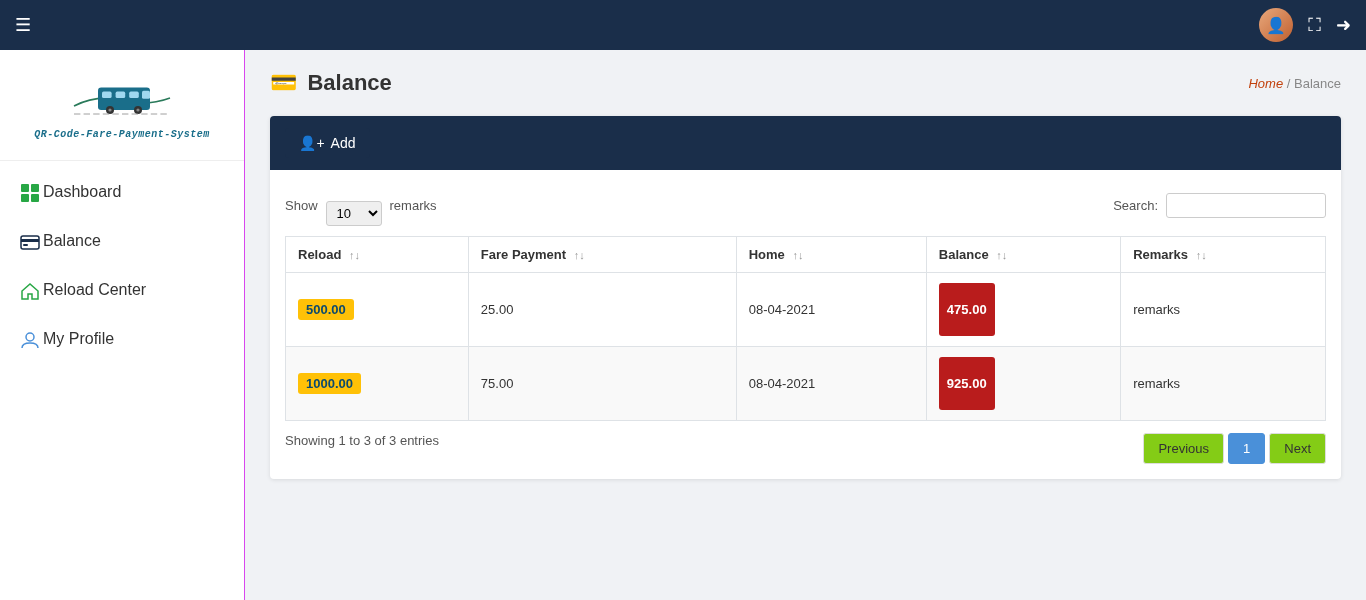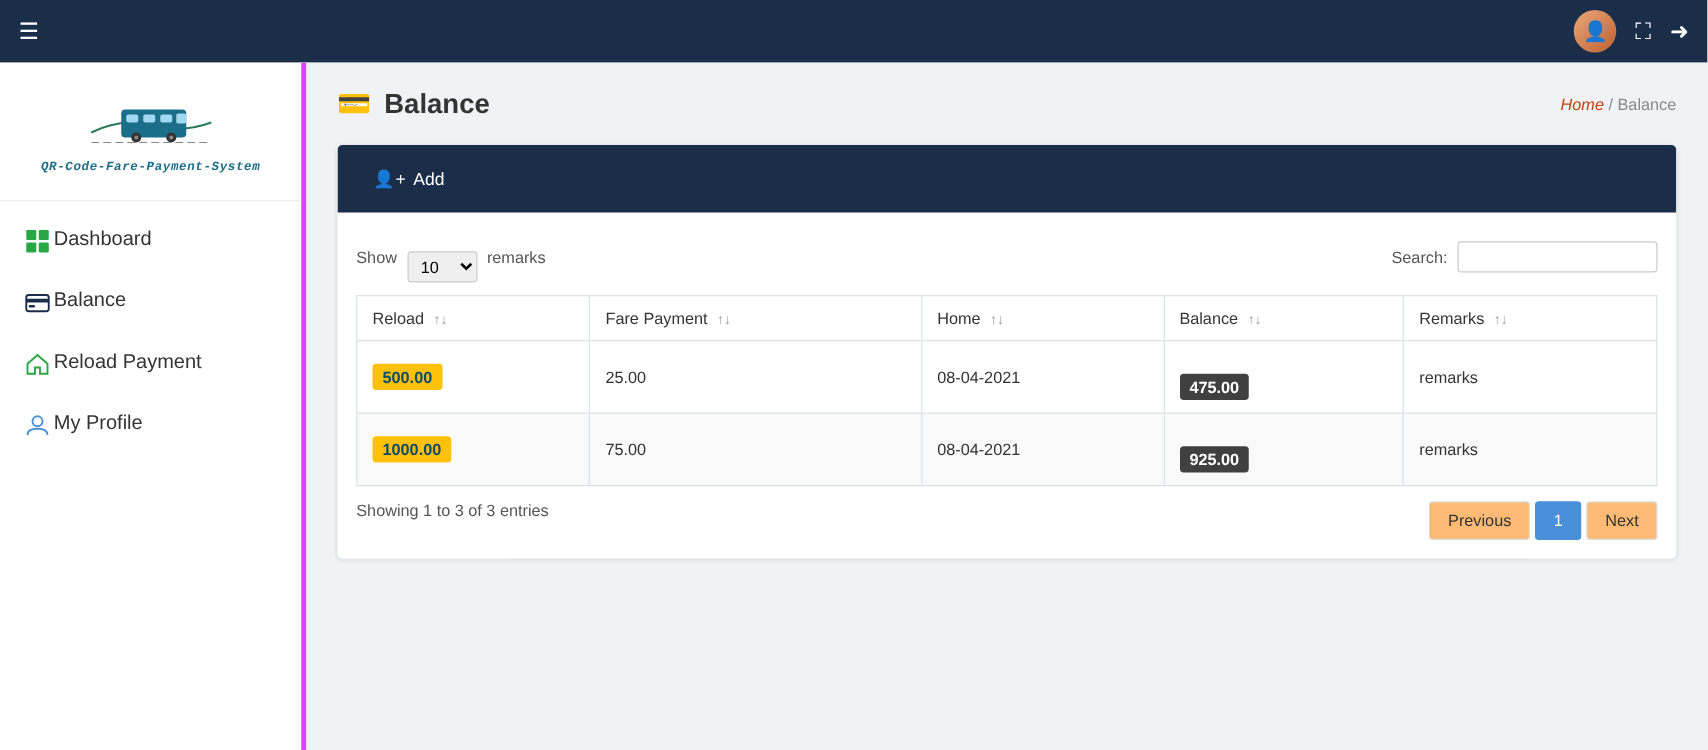--- a/index.html
+++ b/index.html
@@ -29,21 +29,21 @@
     
     .main-layout { display: flex; flex: 1; overflow: hidden; }
 
     
     .sidebar {
       width: 245px;
       background: white;
       flex-shrink: 0;
       display: flex;
       flex-direction: column;
-      border-right: 4px solid #d946ef;
+      border-right: 1px solid #d946ef;
     }
     .logo-area {
       padding: 20px 15px;
       display: flex;
       flex-direction: column;
       align-items: center;
       border-bottom: 1px solid #eee;
     }
     .logo-icon {
       width: 120px; height: 55px;
@@ -139,21 +139,21 @@
       font-size: 13px; width: 160px;
     }
 
     
     .data-table { width: 100%; border-collapse: collapse; font-size: 13px; }
     .data-table th {
       background: white;
       border: 1px solid #dee2e6;
       padding: 10px 12px;
       text-align: left;
-      font-weight: normal;
+      font-weight: bold;
       color: #333;
       user-select: none;
     }
     .data-table th .sort-icon { color: #999; font-size: 11px; margin-left: 4px; }
     .data-table td {
       border: 1px solid #dee2e6;
       padding: 10px 12px;
       color: #333;
       background: white;
     }
@@ -163,44 +163,43 @@
     .badge-yellow {
       background: #ffc107;
       color: #0c4a6e;
       padding: 3px 8px;
       border-radius: 3px;
       font-weight: bold;
       font-size: 13px;
       display: inline-block;
     }
     .badge-green {
-      background: #404040;
+      background: #b91c1c;
       color: white;
-      padding: 3px 8px;
+      padding: 19px 8px;
       border-radius: 3px;
       font-weight: bold;
       font-size: 13px;
       display: inline-block;
-      margin-top: 16px;
     }
 
     
     .table-footer {
       display: flex;
       justify-content: space-between;
       align-items: flex-start;
       margin-top: 12px;
       font-size: 13px;
       color: #555;
     }
     .pagination { display: flex; gap: 4px; }
     .page-btn {
       padding: 7px 14px;
       border: 1px solid #ddd;
-      background: #fdba74;
+      background: #84cc16;
       cursor: pointer;
       border-radius: 3px;
       font-size: 13px;
       color: #333;
     }
     .page-btn.active {
       background: #4a90d9;
       color: white;
       border-color: #4a90d9;
     }
@@ -271,21 +270,21 @@
         </span>
         <span>Balance</span>
       </div>
 
       <div class="nav-item">
         <span class="nav-item-icon" style="color:#28a745;">
           <svg width="20" height="20" viewBox="0 0 20 20">
               <path d="M2 10 L10 3 L18 10 L18 18 L12 18 L12 13 L8 13 L8 18 L2 18 Z" fill="none" stroke="#28a745" stroke-width="1.5"></path>
             </svg>
         </span>
-        <span>Reload Payment</span>
+        <span>Reload Center</span>
       </div>
 
       <div class="nav-item">
         <span class="nav-item-icon" style="color:#4a90d9;">
           <svg width="20" height="20" viewBox="0 0 20 20">
               <circle cx="10" cy="7" r="4" fill="none" stroke="#4a90d9" stroke-width="1.5"></circle>
               <path d="M2 18 Q2 13 10 13 Q18 13 18 18" fill="none" stroke="#4a90d9" stroke-width="1.5"></path>
             </svg>
         </span>
         <span>My Profile</span>

